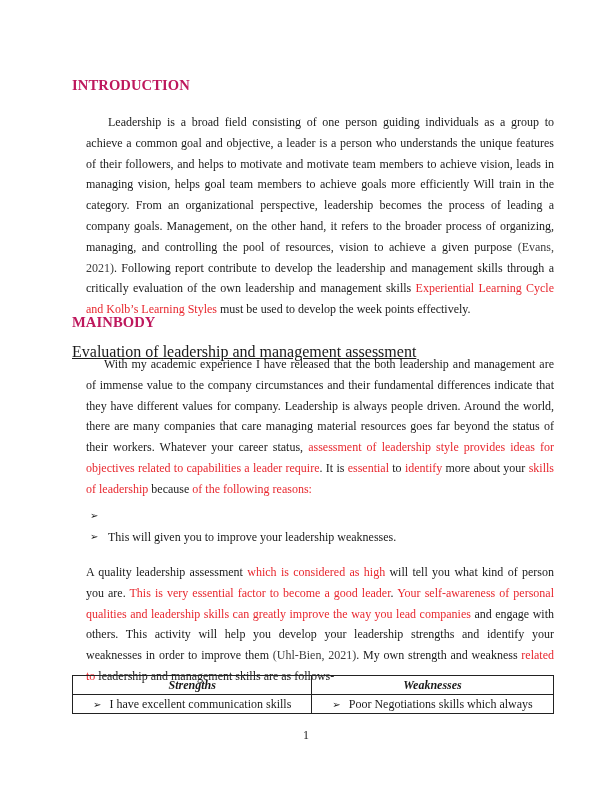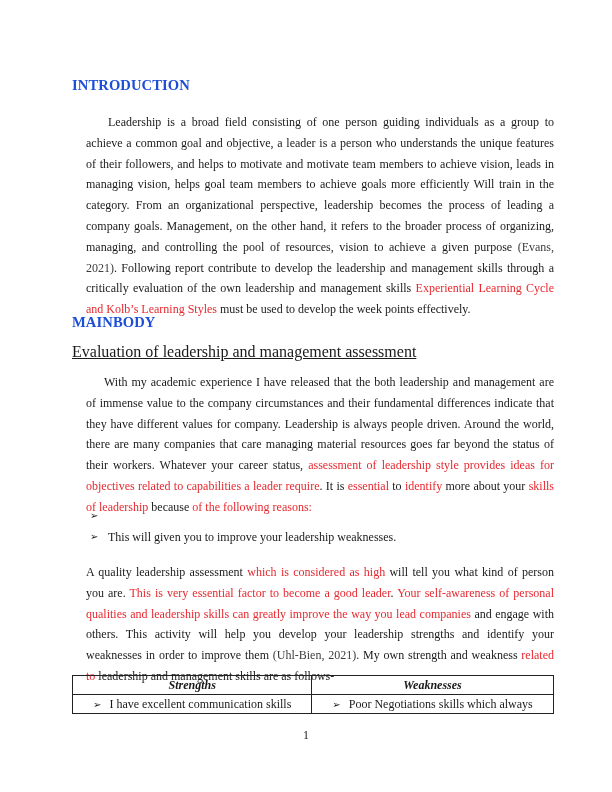--- a/index.html
+++ b/index.html
@@ -1,27 +1,27 @@
 <!DOCTYPE html>
 <html><head>
 <meta charset="utf-8">
 <style>
   html, body { margin: 0; padding: 0; background: #ffffff; }
   body { width: 612px; height: 792px; position: relative; overflow: hidden;
          font-family: "Liberation Serif", "DejaVu Serif", serif; color: #1a1a1a; }
   .page { position: absolute; left: 72px; top: 0; width: 468px; }
-  h1 { font-size: 14.6px; font-weight: bold; margin: 0; position: absolute; left: 0; letter-spacing: 0.1px; color: #1d4ed8; }
+  h1 { font-size: 14.6px; font-weight: bold; margin: 0; position: absolute; left: 0; letter-spacing: 0.1px; color: #be185d; }
   .h-intro { top: 77px; }
   .h-main { top: 314px; }
   .para { position: absolute; left: 0; width: 468px; font-size: 12px; line-height: 20.8px;
           text-align: justify; text-align-last: left; margin: 14px; }
   .p-intro { top: 98px; }
   .p-intro .indent { display: inline-block; width: 22px; }
   .subhead { position: absolute; top: 343px; left: 0; font-size: 16px; text-decoration: underline; }
-  .p-main { top: 358px; }
+  .p-main { top: 340px; }
   .p-main .indent { display: inline-block; width: 18px; }
   .red { color: #e8282f; }
   .cite { color: #3c3c3c; }
   .bullets { position: absolute; left: 18px; top: 506px; margin: 0; padding: 0; list-style: none; font-size: 12px; }
   .bullets li { line-height: 20.8px; height: 20.8px; display: flex; align-items: center; }
   .bullets .arrow { width: 18px; font-size: 10px; font-family: "DejaVu Sans", sans-serif; }
   .p-after { top: 548px; }
   table { position: absolute; top: 675px; left: 0; width: 468px; border-collapse: collapse; font-size: 12px; }
   td, th { border: 1px solid #222; padding: 0 20px; height: 18px; }
   th { font-style: italic; font-weight: bold; text-align: center; width: 50%; }

